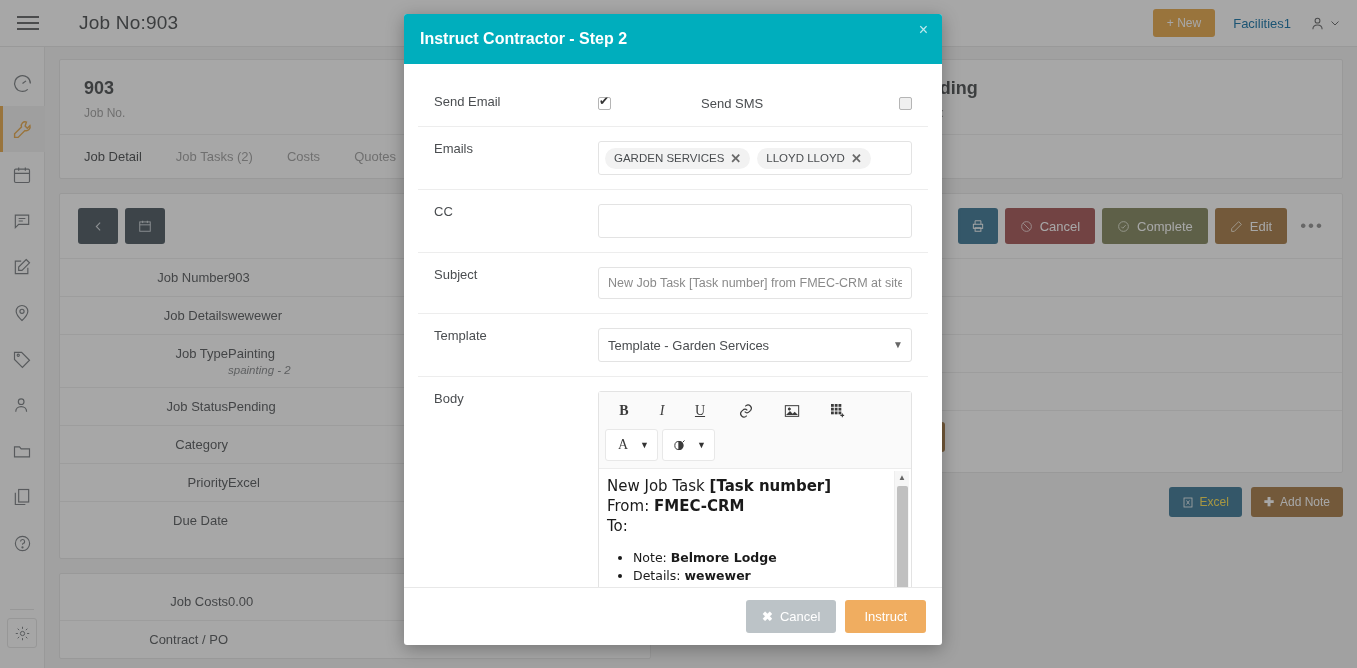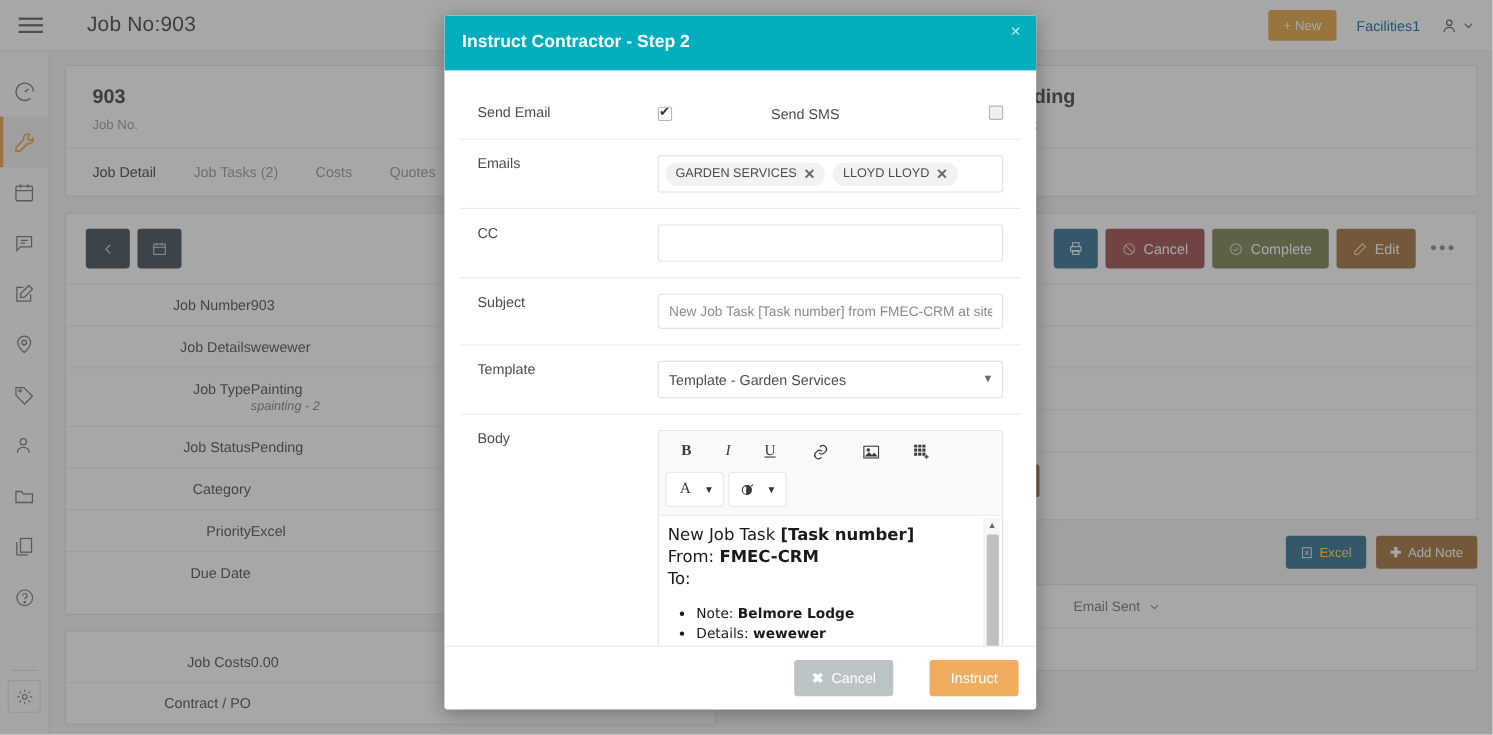--- a/index.html
+++ b/index.html
@@ -109,21 +109,21 @@
   .modal-close { position: absolute; right: 14px; top: 8px; font-size: 16px;
     color: rgba(255,255,255,.75); cursor: pointer; line-height: 1; }
   .modal-body { flex: 1; padding: 16px 14px 0; overflow: hidden; }
   .modal-foot {
     border-top: 1px solid #e8e8e8; padding: 12px 16px; display: flex;
     justify-content: flex-end; gap: 9px;
   }
   .btn-cancel { background: #bcc3c7; color: #fff; border: none; border-radius: 3px;
     font-size: 13px; padding: 9px 16px; cursor: pointer; display:inline-flex; gap:7px; align-items:center;}
   .btn-instruct { background: #f0ad60; color: #fff; border: none; border-radius: 3px;
-    font-size: 13px; padding: 9px 19px; cursor: pointer; margin-left: 24px; }
+    font-size: 13px; padding: 9px 19px; cursor: pointer; }
 
   .frow { display: flex; border-bottom: 1px solid #ededed; padding: 14px 0; align-items: flex-start; justify-content: center; }
   .frow:last-child { border-bottom: none; }
   .flabel { width: 180px; padding-left: 16px; font-size: 13px; color: #4a4d50; flex: none; }
   .fctl { flex: 1; padding-right: 16px; }
 
   .cb { width: 13px; height: 13px; border: 1px solid #b5b5b5; border-radius: 2px;
     background: #fff; display: inline-block; position: relative; cursor: pointer; vertical-align: middle; }
   .cb.checked::after {
     content: "✔"; position: absolute; left: 0px; top: -4px; font-size: 12px; color: #333;
@@ -433,46 +433,20 @@
                   <path d="M9 8l6 8M15 8l-6 8"></path>
                 </svg>
               <span>Excel</span>
             </button>
             <button class="btn-brown" style="display:inline-flex;gap:6px;align-items:center">
               <span style="font-weight:bold">✚</span>
               <span>Add Note</span>
             </button>
           </div>
 
-          <div class="card table-card">
-            <div class="thead">
-              <div class="th" style="width:150px">
-                <svg width="11" height="11" viewBox="0 0 24 24" fill="none" stroke="#8a8a8a" stroke-width="2.4">
-                    <path d="M5 9l7 7 7-7"></path>
-                  </svg>
-              </div>
-              <div class="th" style="width:130px">
-                <span>Status</span>
-                <svg width="11" height="11" viewBox="0 0 24 24" fill="none" stroke="#8a8a8a" stroke-width="2.4">
-                    <path d="M5 9l7 7 7-7"></path>
-                  </svg>
-              </div>
-              <div class="th">
-                <span>Email Sent</span>
-                <svg width="11" height="11" viewBox="0 0 24 24" fill="none" stroke="#8a8a8a" stroke-width="2.4">
-                    <path d="M5 9l7 7 7-7"></path>
-                  </svg>
-              </div>
-            </div>
-            <div class="tbody-row">
-              <div style="width:150px">Manager</div>
-              <div style="width:130px">Public</div>
-              <div></div>
-            </div>
-          </div>
         </div>
 
       </div>
     </div>
   </div>
 
   <div class="overlay"></div>
 
   <div class="modal">
     <div class="modal-head">

